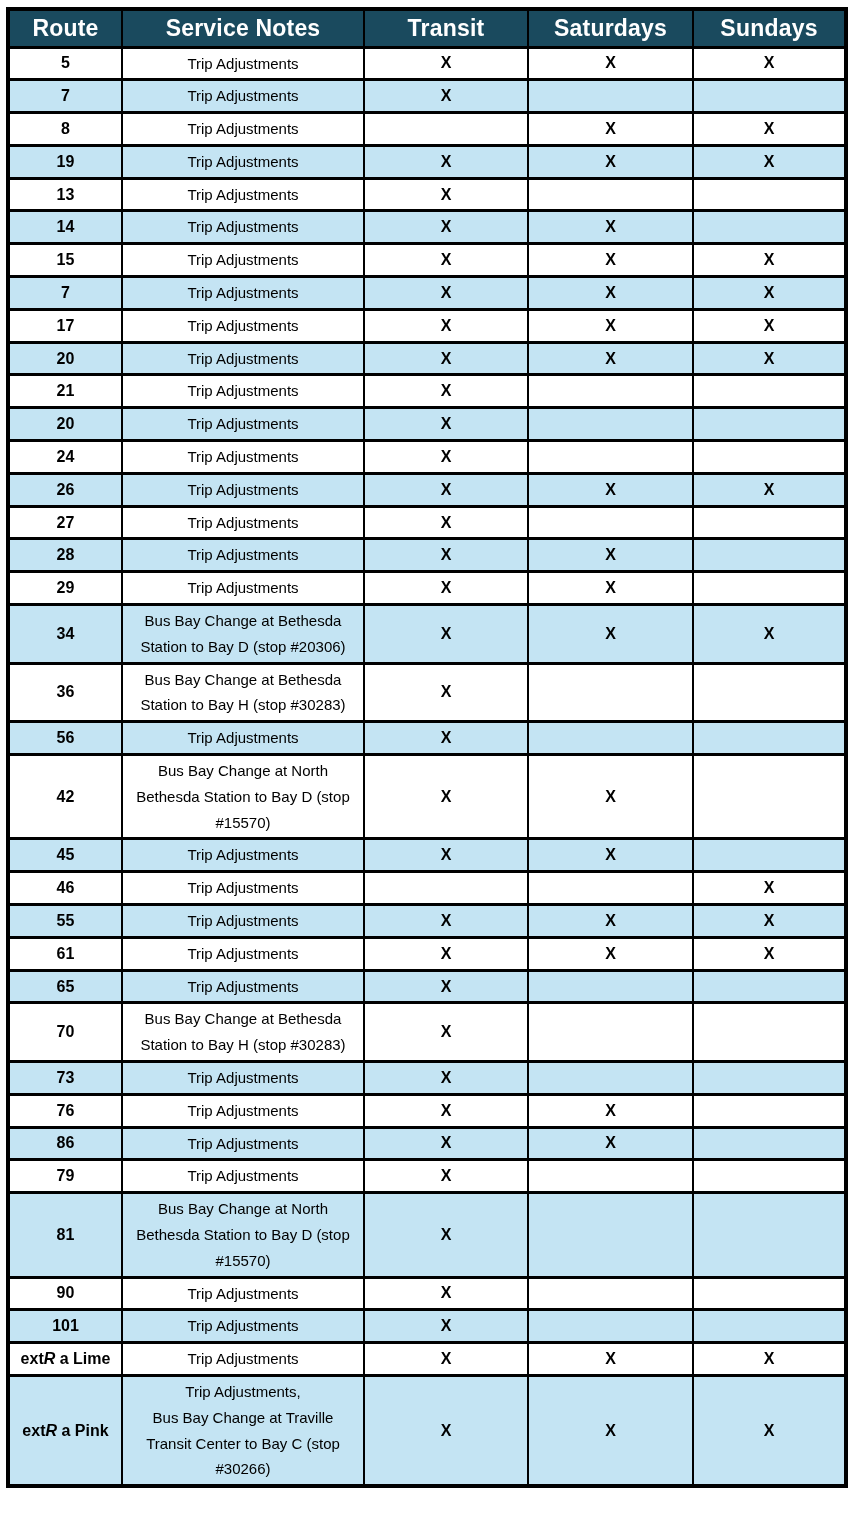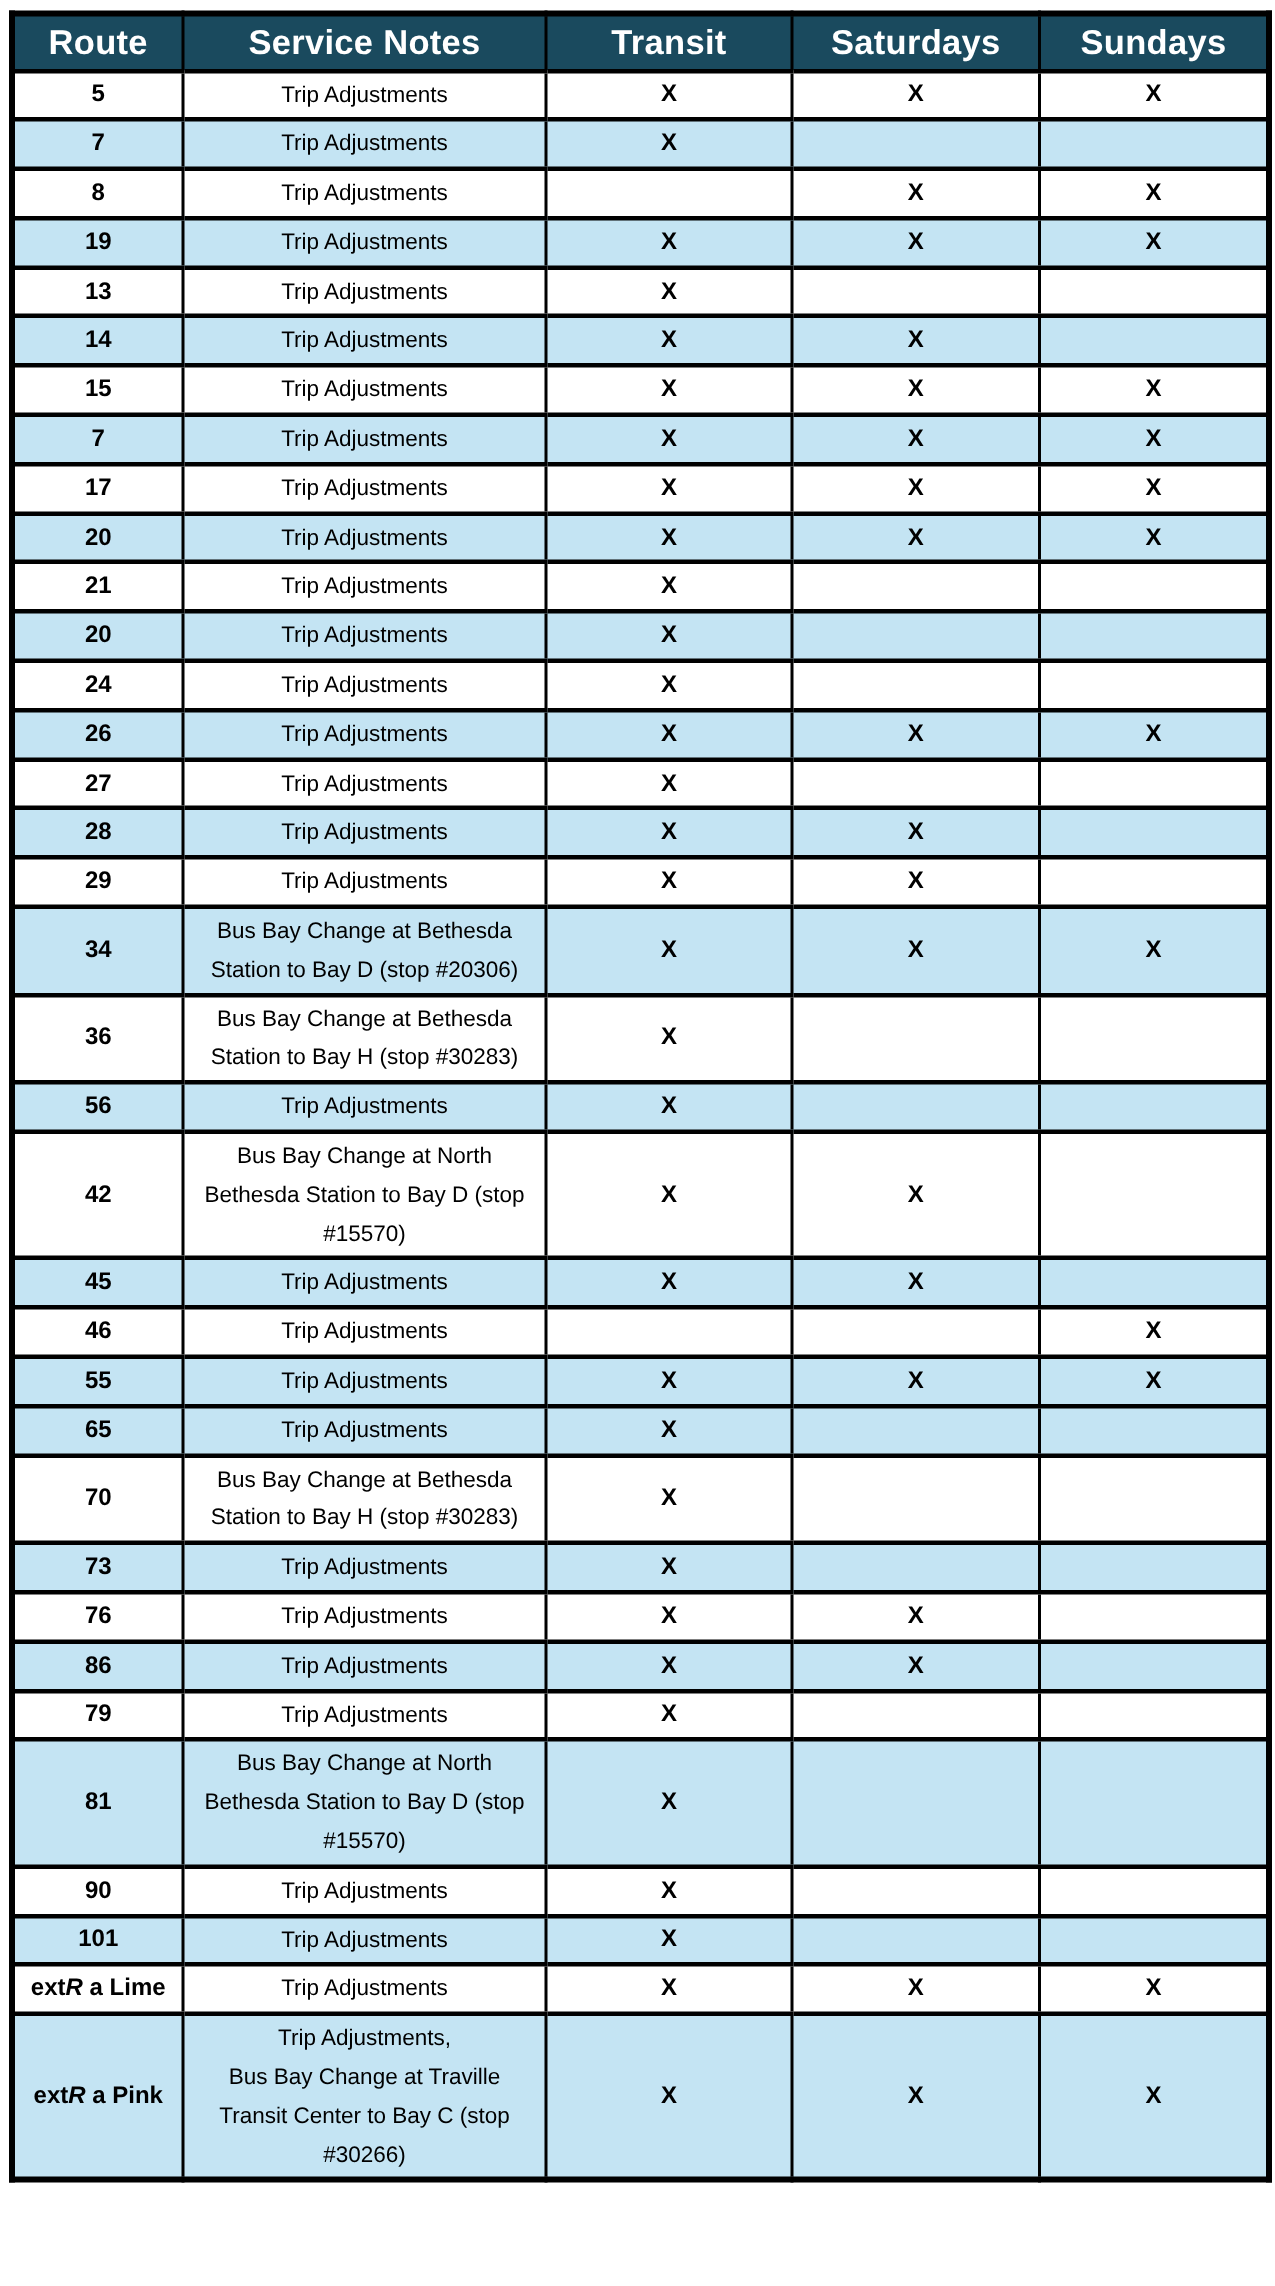--- a/index.html
+++ b/index.html
@@ -261,20 +261,27 @@
           <td class="mark-cell"></td>
           <td class="mark-cell">X</td>
         </tr>
         <tr class="alt">
           <td class="route-cell">55</td>
           <td class="note-cell">Trip Adjustments</td>
           <td class="mark-cell">X</td>
           <td class="mark-cell">X</td>
           <td class="mark-cell">X</td>
         </tr>
+        <tr>
+          <td class="route-cell">61</td>
+          <td class="note-cell">Trip Adjustments</td>
+          <td class="mark-cell">X</td>
+          <td class="mark-cell">X</td>
+          <td class="mark-cell">X</td>
+        </tr>
         <tr class="alt">
           <td class="route-cell">65</td>
           <td class="note-cell">Trip Adjustments</td>
           <td class="mark-cell">X</td>
           <td class="mark-cell"></td>
           <td class="mark-cell"></td>
         </tr>
         <tr>
           <td class="route-cell">70</td>
           <td class="note-cell">Bus Bay Change at Bethesda Station to Bay H (stop #30283)</td>

